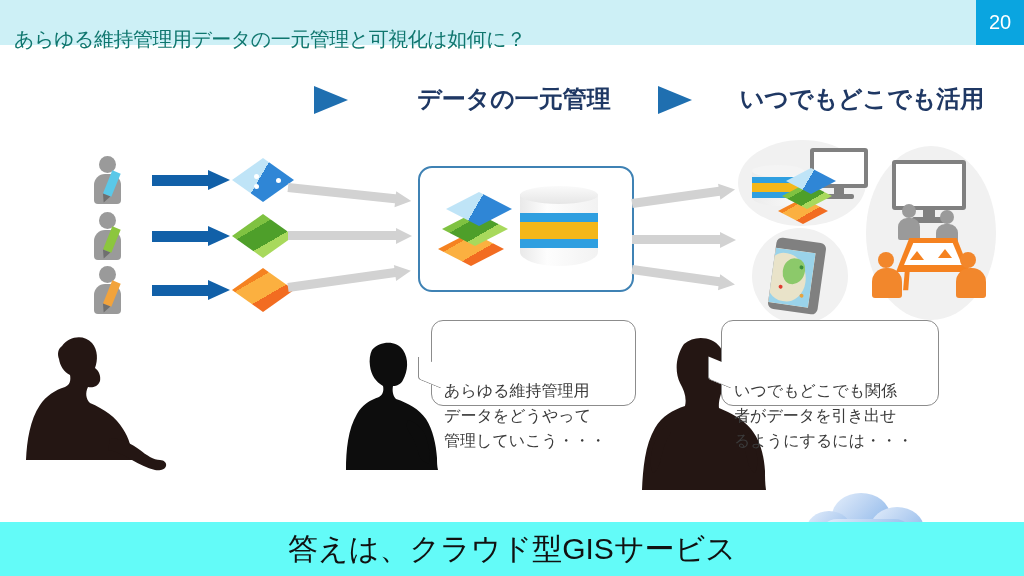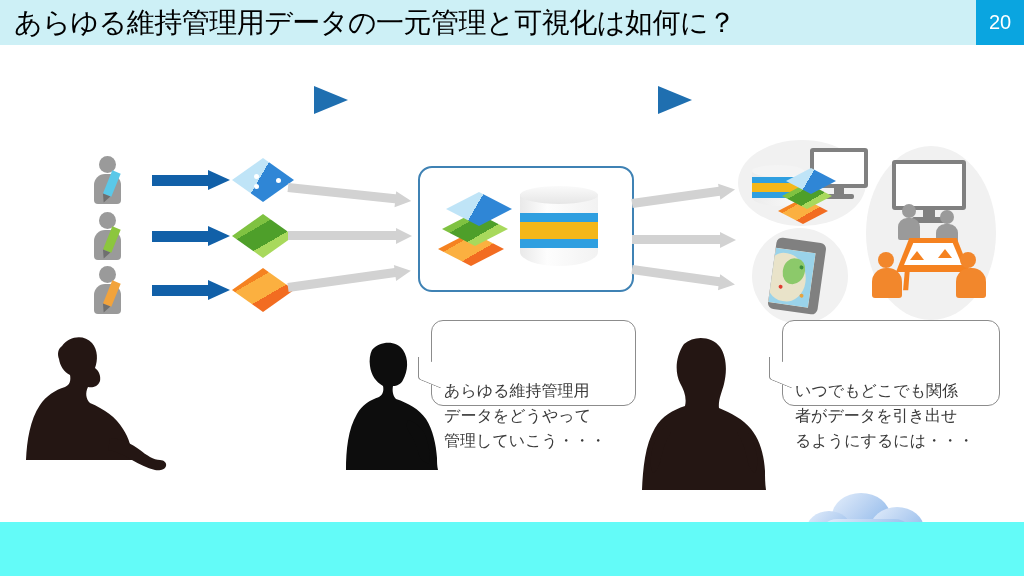--- a/index.html
+++ b/index.html
@@ -20,25 +20,25 @@
 
   
   .header-band {
     position: absolute;
     left: 0; top: 0;
     width: 1024px; height: 45px;
     background: #cdf0f6;
   }
   .header-title {
     position: absolute;
-    left: 14px; top: 3px;
+    left: 14px; top: 19px;
     width: 930px; height: 40px;
     line-height: 40px;
-    font-size: 28px;
-    color: #000000;
+    font-size: 20px;
+    color: #0f766e;
     white-space: nowrap;
     letter-spacing: -0.5px;
   }
   .page-badge {
     position: absolute;
     right: 0; top: 0;
     width: 48px; height: 45px;
     background: #0aa5e0;
     color: #ffffff;
     font-size: 20px;
@@ -330,21 +330,21 @@
     width: 22px; height: 22px;
     background: #ffffff;
     border-left: 1.5px solid #8c8c8c;
     border-bottom: 1.5px solid #8c8c8c;
     transform: skewY(22deg);
   }
   .bubble.b-left   { left: 114px; top: 320px; width: 205px; height: 86px; }
   .bubble.b-left  .tail  { left: -14px; top: 40px; border-radius: 0 0 0 3px; }
   .bubble.b-mid    { left: 431px; top: 320px; width: 205px; height: 86px; }
   .bubble.b-mid   .tail  { left: -14px; top: 40px; border-radius: 0 0 0 3px; }
-  .bubble.b-right  { left: 782px; top: 320px; width: 218px; height: 86px; }
+  .bubble.b-right  { left: 721px; top: 320px; width: 218px; height: 86px; }
   .bubble.b-right .tail  { left: -14px; top: 40px; border-radius: 0 0 0 3px; }
 
   
   .silhouette { position: absolute; }
   .sil-left  { left: 18px;  top: 330px; width: 150px; height: 160px; }
   .sil-mid   { left: 336px; top: 338px; width: 112px; height: 152px; }
   .sil-right { left: 638px; top: 334px; width: 132px; height: 156px; }
 
   
   .cloud { position: absolute; left: 806px; top: 493px; width: 118px; height: 66px; }
@@ -375,21 +375,23 @@
 </head>
 <body>
 
 <div id="slide">
 
   <div class="header-band"></div>
   <div class="header-title">あらゆる維持管理用データの一元管理と可視化は如何に？</div>
   <div class="page-badge">20</div>
 
   <div class="tri-arrow a1"></div>
+  <div class="sect-head h2">データの一元管理</div>
   <div class="tri-arrow a2"></div>
+  <div class="sect-head h3">いつでもどこでも活用</div>
 
   <div class="left-row r1">
     <div class="person-ico">
       <div class="person-head"></div>
         <div class="person-body"></div>
     </div>
     <div class="pencil blue">
       <div class="body"></div>
         <div class="tip"></div>
     </div>
@@ -568,14 +570,15 @@
 るようにするには・・・</span>
   </div>
 
   <div class="cloud">
     <div class="part p1"></div>
       <div class="part p2"></div>
       <div class="part p3"></div>
       <div class="part p4"></div>
   </div>
   <div class="bottom-band"></div>
+  <div class="bottom-text">答えは、クラウド型GISサービス</div>
 
 </div>
 
 </body></html>

